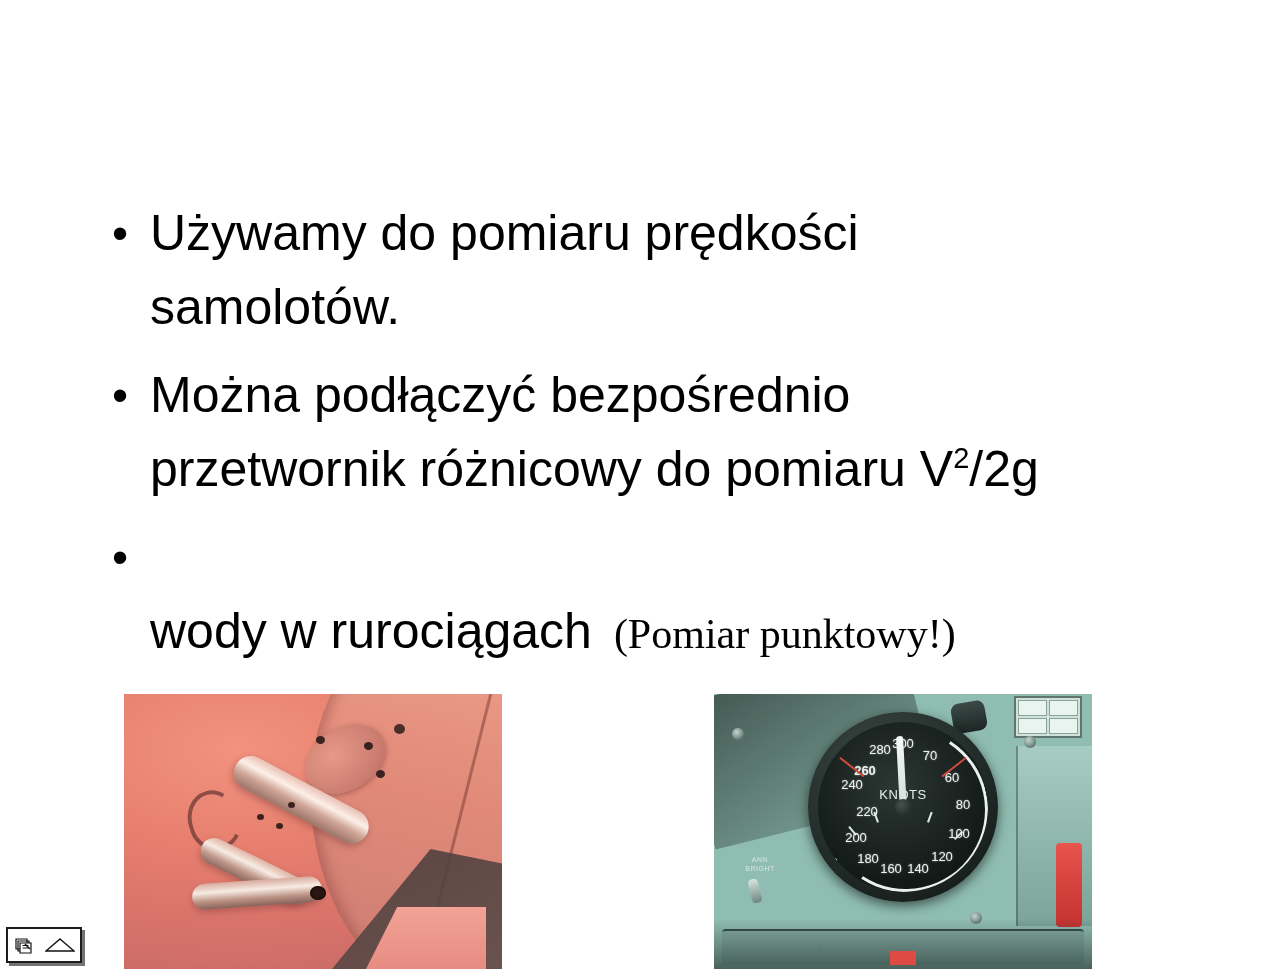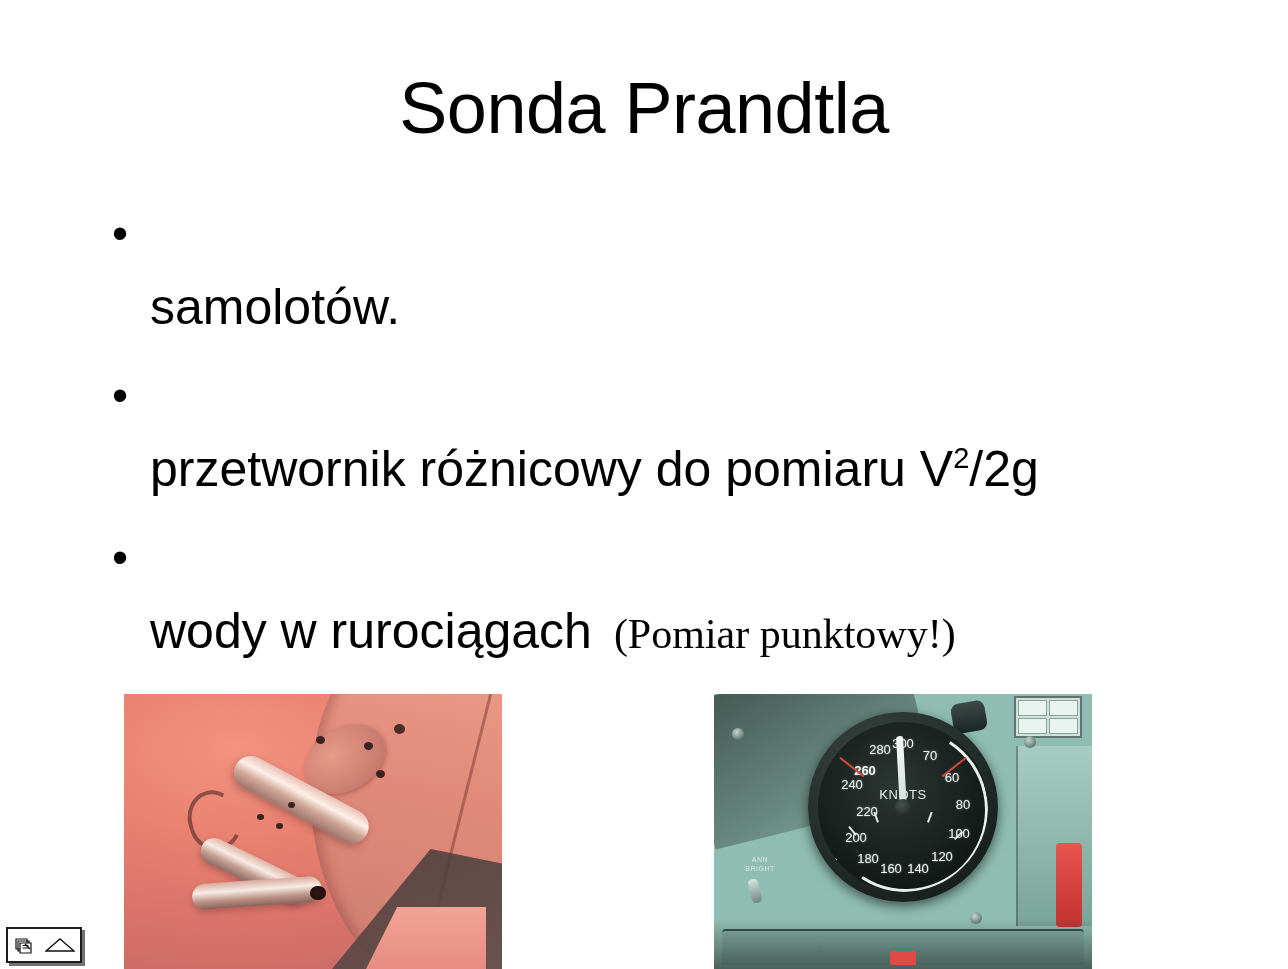--- a/index.html
+++ b/index.html
@@ -417,36 +417,35 @@
     display: flex;
     align-items: center;
     justify-content: space-around;
   }
 </style>
 </head>
 <body>
 
 <div class="slide">
 
-  <div class="slide-title">Sonda Prandtla</div>
 
   <div class="body-list">
 
     <div class="bullet-row">
       <div class="bullet-mark">•</div>
       <div class="bullet-text">
-        <br>
+        <span>Używamy do pomiaru prędkości</span><br>
         <span>samolotów.</span>
       </div>
     </div>
 
     <div class="bullet-row">
       <div class="bullet-mark">•</div>
       <div class="bullet-text">
-        <br>
+        <span>Można podłączyć bezpośrednio</span><br>
         <span>przetwornik różnicowy do pomiaru</span>
         <span class="formula"><span>V</span><sup>2</sup><span>/2g</span></span>
       </div>
     </div>
 
     <div class="bullet-row">
       <div class="bullet-mark">•</div>
       <div class="bullet-text">
         <br>
         <span>wody w rurociągach</span><span class="paren-note">(Pomiar punktowy!)</span>

